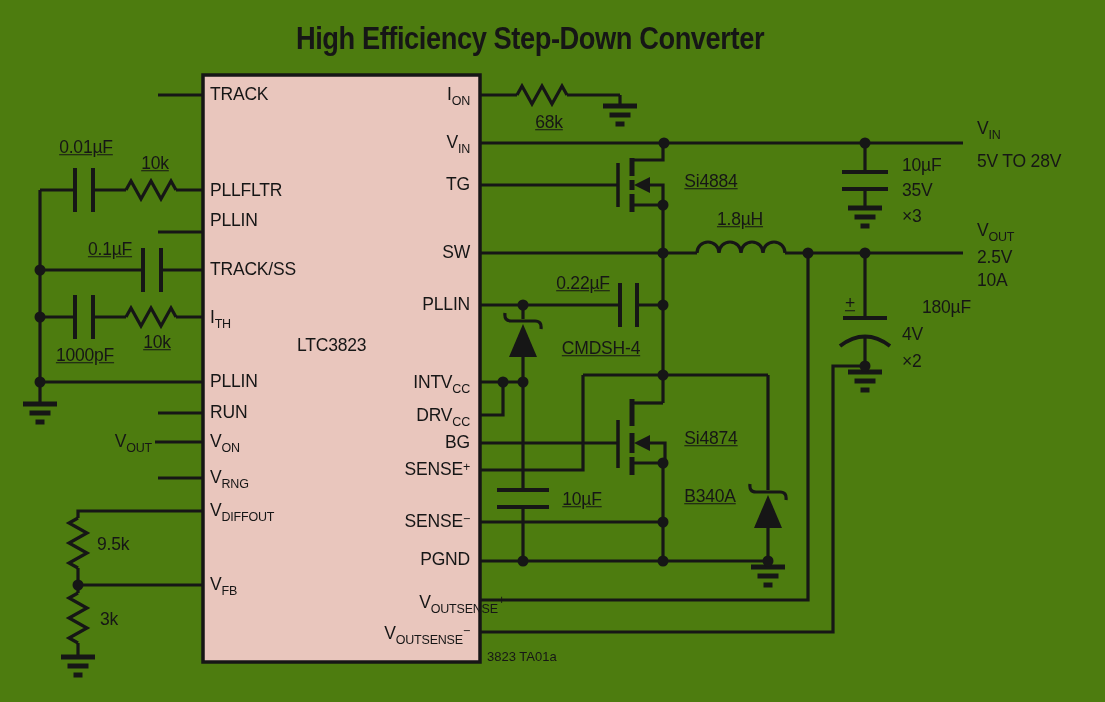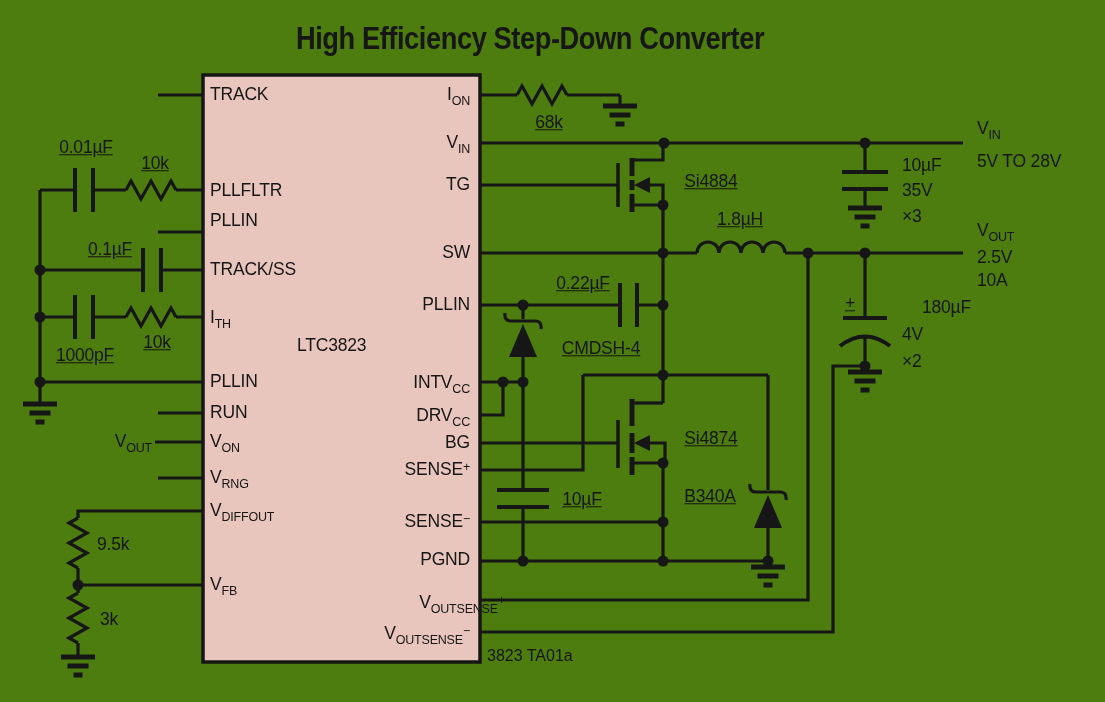--- a/index.html
+++ b/index.html
@@ -7,21 +7,21 @@
          font-family:"Liberation Sans",sans-serif;color:#161616;}
   #stage svg{position:absolute;left:0;top:0;}
   .lbl{position:absolute;white-space:nowrap;font-size:17.5px;line-height:1;
        transform:translateY(-50%);letter-spacing:-0.2px;}
   .ctr{transform:translate(-50%,-50%);text-decoration:underline;}
   .rgt{text-align:center;}
   .sb{font-size:12.5px;position:relative;top:4.5px;letter-spacing:-0.2px;}
   .sp{font-size:12.5px;position:relative;top:-4.5px;}
   .title{position:absolute;left:180px;top:21px;width:700px;text-align:center;
          font-weight:bold;font-size:31px;letter-spacing:-0.5px;transform:scaleX(0.88);}
-  .note{font-size:16px;letter-spacing:0;}
+  .note{font-size:13px;letter-spacing:0;}
 </style>
 </head>
 <body>
 
 <div id="stage">
 
   <svg width="1105" height="702" viewBox="0 0 1105 702">
     <defs>
       <path id="gnd" d="M-17,0 H17 M-10.5,9 H10.5 M-4.5,18 H4.5" stroke="#161616" stroke-width="5" fill="none"></path>
     </defs>

